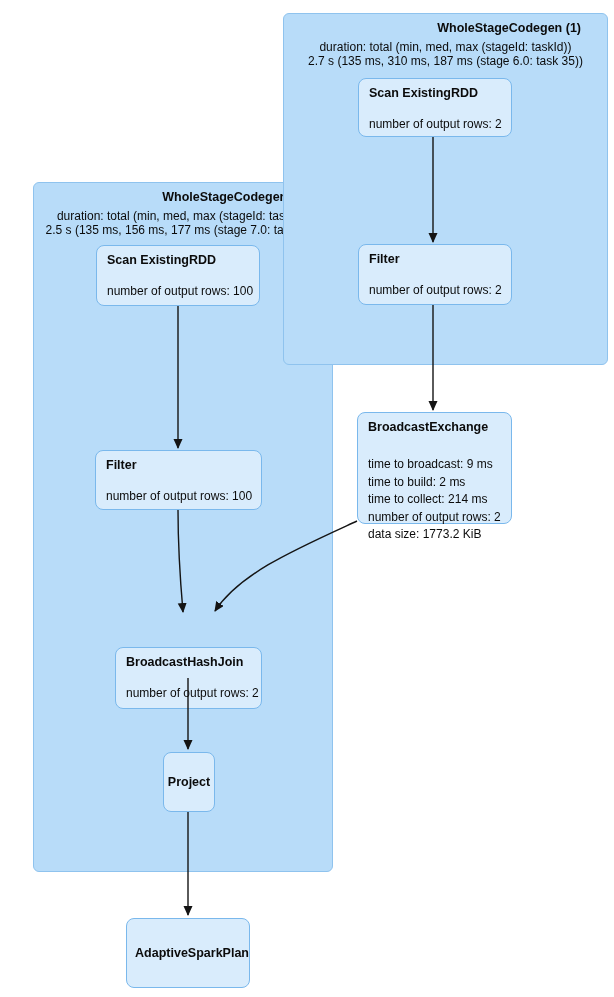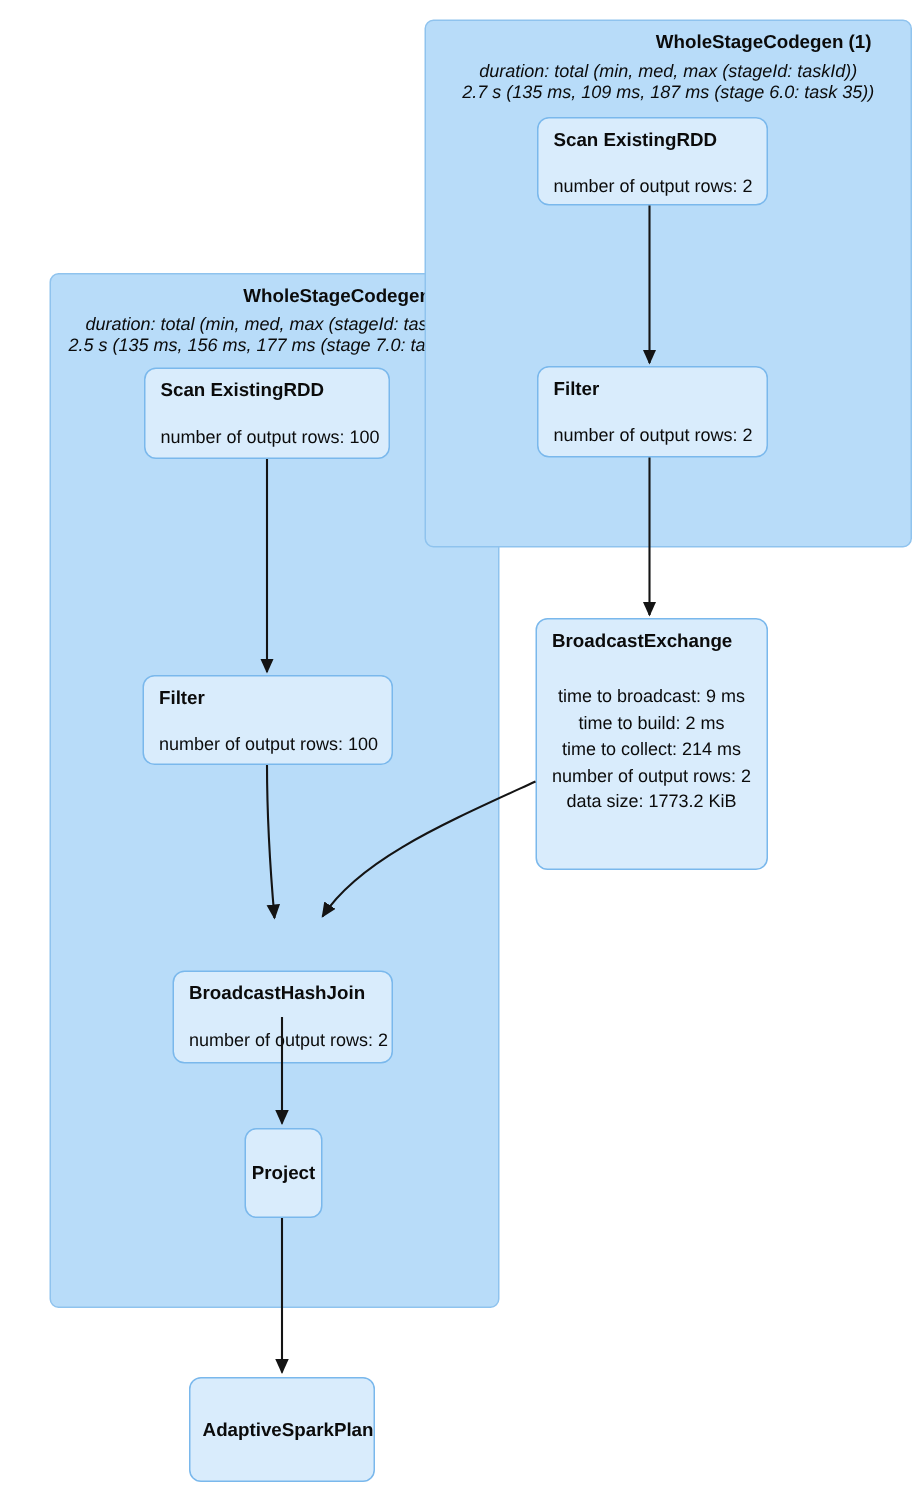--- a/index.html
+++ b/index.html
@@ -12,21 +12,21 @@
     background:var(--cluster-fill,#b8dcf9);
     border:1px solid var(--cluster-border,#8fc3ee);
     border-radius:6px;box-sizing:border-box;
   }
   .cluster-label{
     position:absolute;top:7px;left:0;right:26px;text-align:right;
     font-weight:bold;font-size:12.5px;white-space:nowrap;
   }
   .cluster-duration{
     position:absolute;top:27px;left:0;right:0;text-align:center;
-    font-size:12px;line-height:13.5px;white-space:nowrap;font-style:italic;
+    font-size:12px;line-height:13.5px;white-space:nowrap;
   }
   .node{
     position:absolute;
     background:var(--node-fill,#d9ecfc);
     border:1px solid var(--node-border,#7ab8ec);
     border-radius:8px;box-sizing:border-box;font-size:12px;
   }
   .node-title{
     position:absolute;top:7px;left:10px;font-weight:bold;white-space:nowrap;font-size:12.5px;
   }
@@ -53,35 +53,35 @@
     <div class="cluster-duration">
       <div>duration: total (min, med, max (stageId: taskId))</div>
       <div>2.5 s (135 ms, 156 ms, 177 ms (stage 7.0: task 43))</div>
     </div>
   </div>
 
   <div class="cluster z2" style="left:283px;top:13px;width:325px;height:352px;">
     <div class="cluster-label">WholeStageCodegen (1)</div>
     <div class="cluster-duration">
       <div>duration: total (min, med, max (stageId: taskId))</div>
-      <div>2.7 s (135 ms, 109 ms, 187 ms (stage 6.0: task 35))</div>
+      <div>2.7 s (135 ms, 310 ms, 187 ms (stage 6.0: task 35))</div>
     </div>
   </div>
 
   <div class="node z3" style="left:358px;top:78px;width:154px;height:59px;">
     <div class="node-title">Scan ExistingRDD</div>
     <div class="node-metric">number of output rows: 2</div>
   </div>
 
   <div class="node z3" style="left:358px;top:244px;width:154px;height:61px;">
     <div class="node-title">Filter</div>
     <div class="node-metric">number of output rows: 2</div>
   </div>
 
-  <div class="node z3" style="left:357px;top:412px;width:155px;height:168px;text-align:center;">
+  <div class="node z3" style="left:357px;top:412px;width:155px;height:112px;">
     <div class="node-title">BroadcastExchange</div>
     <div class="node-metrics-list">
       <div>time to broadcast: 9 ms</div>
       <div>time to build: 2 ms</div>
       <div>time to collect: 214 ms</div>
       <div>number of output rows: 2</div>
       <div>data size: 1773.2 KiB</div>
     </div>
   </div>
 

